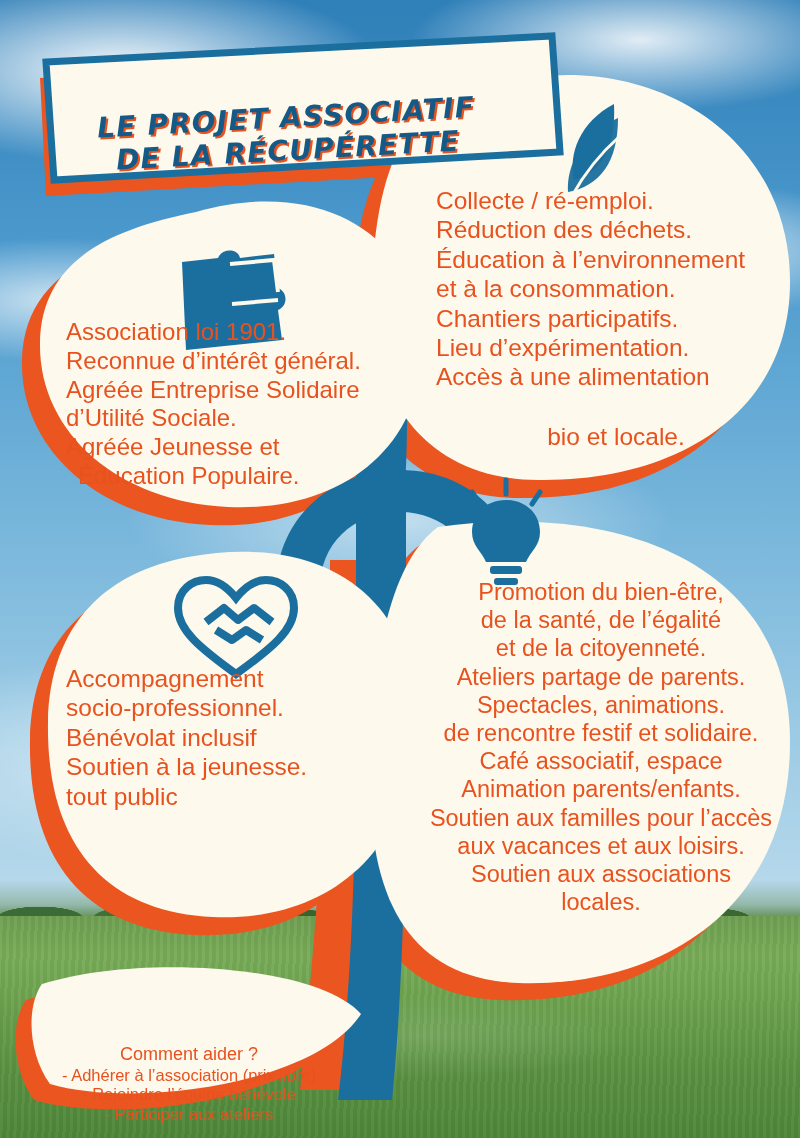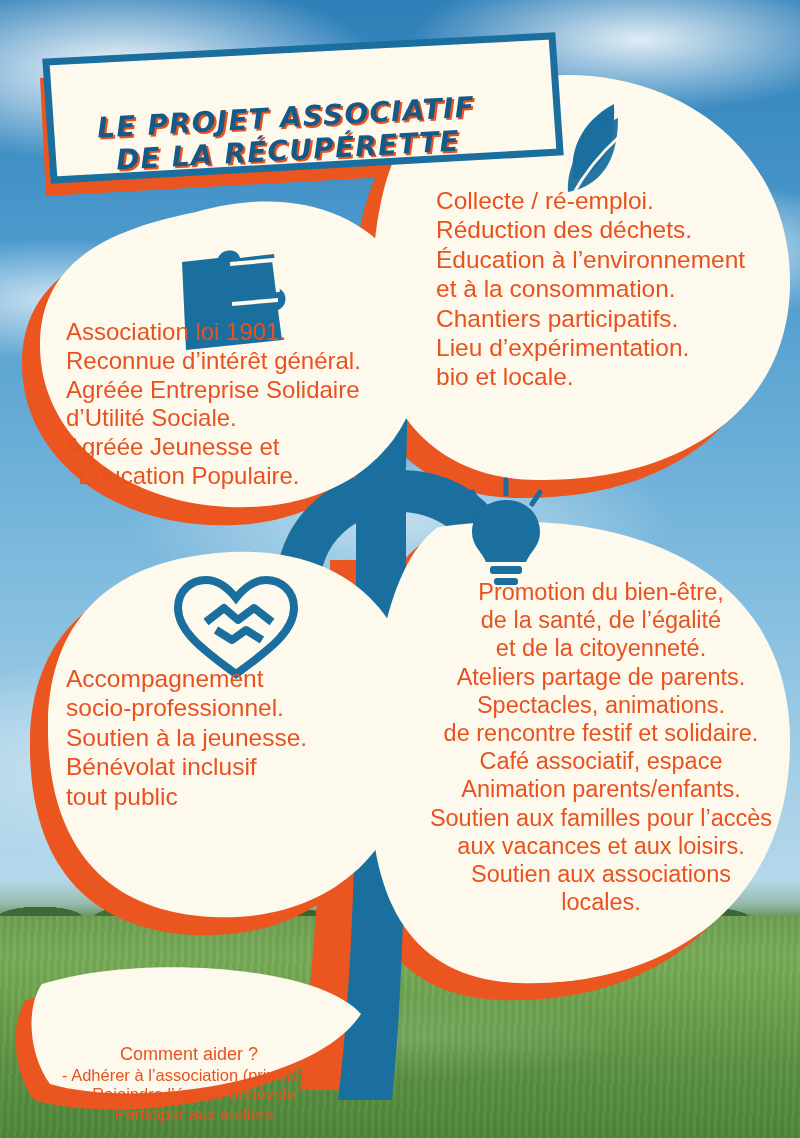--- a/index.html
+++ b/index.html
@@ -70,21 +70,21 @@
 
   #block-mission{left:436px;top:186px;width:360px;font-size:24.5px;}
   #block-legal{left:66px;top:318px;width:350px;font-size:24px;}
   #block-promo{left:416px;top:578px;width:370px;font-size:23.5px;text-align:center;}
   #block-accomp{left:66px;top:664px;width:330px;font-size:24.5px;}
   #block-help{left:34px;top:1044px;width:310px;text-align:center;font-size:17px;}
   #block-help .help-title{font-size:18px;}
   #block-help .help-item{font-size:16.5px;}
   #block-help .help-dots{font-size:18px;letter-spacing:2px;}
 
-  .centered{}
+  .centered{text-align:center;margin-top:30px;}
 </style>
 </head>
 <body>
 
 <div id="bg">
   <div class="sky"></div>
   <div class="horizon"></div>
   <div class="treeline"></div>
   <div class="field"></div>
 </div>
@@ -187,20 +187,21 @@
   <div class="banner-line">DE LA RÉCUPÉRETTE</div>
 </div>
 
 <div class="txt" id="block-mission">
   <div>Collecte / ré-emploi.</div>
   <div>Réduction des déchets.</div>
   <div>Éducation à l’environnement</div>
   <div>et à la consommation.</div>
   <div>Chantiers participatifs.</div>
   <div>Lieu d’expérimentation.</div>
+  <div>Accès à une alimentation</div>
   <div class="centered">bio et locale.</div>
 </div>
 
 <div class="txt" id="block-legal">
   <div>Association loi 1901.</div>
   <div>Reconnue d’intérêt général.</div>
   <div>Agréée Entreprise Solidaire</div>
   <div>d’Utilité Sociale.</div>
   <div>Agréée Jeunesse et</div>
   <div style="padding-left:12px">Éducation Populaire.</div>
@@ -217,22 +218,22 @@
   <div>Animation parents/enfants.</div>
   <div>Soutien aux familles pour l’accès</div>
   <div>aux vacances et aux loisirs.</div>
   <div>Soutien aux associations</div>
   <div>locales.</div>
 </div>
 
 <div class="txt" id="block-accomp">
   <div>Accompagnement</div>
   <div>socio-professionnel.</div>
+  <div>Bénévolat inclusif</div>
   <div>Soutien à la jeunesse.</div>
-  <div>Bénévolat inclusif</div>
   <div>tout public</div>
 </div>
 
 <div class="txt" id="block-help">
   <div class="help-title">Comment aider ?</div>
   <div class="help-item">- Adhérer à l’association (prix libre)</div>
   <div class="help-item">- Rejoindre l’équipe bénévole</div>
   <div class="help-item">- Participer aux ateliers</div>
   <div class="help-dots">...</div>
 </div>

